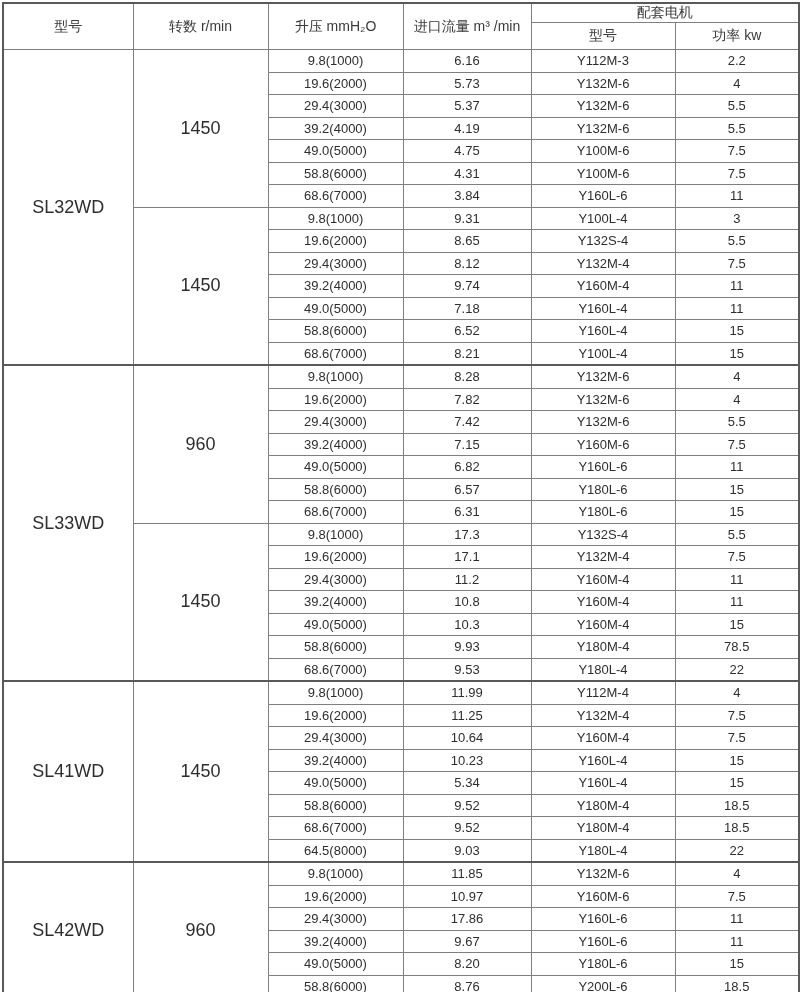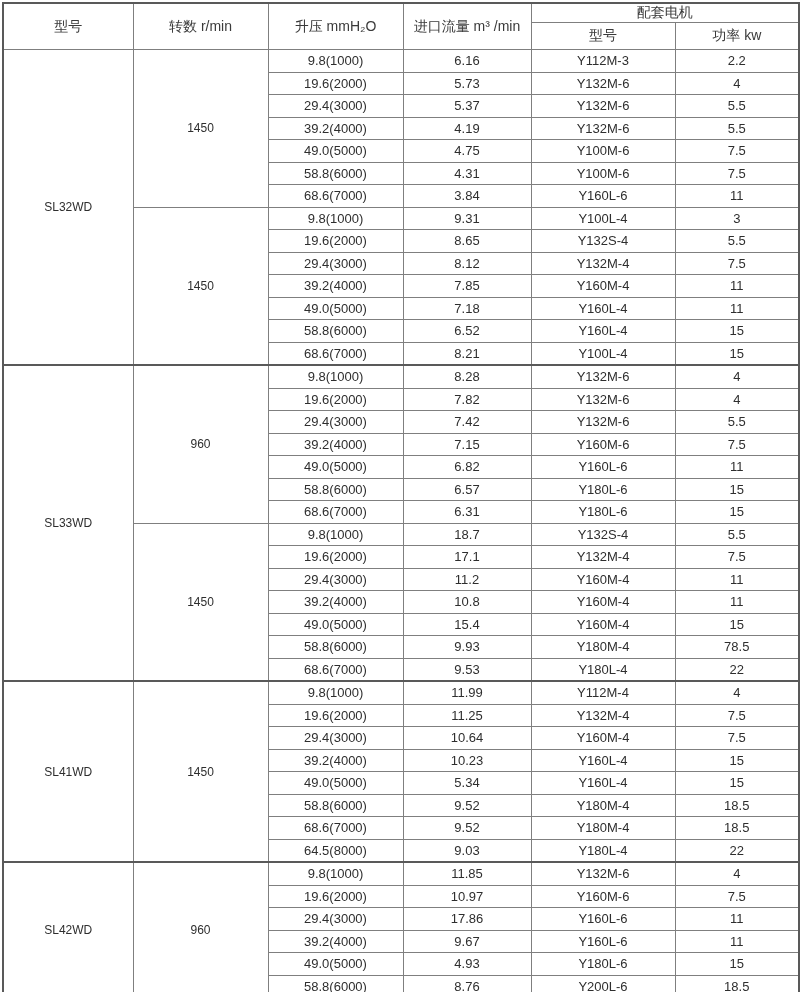--- a/index.html
+++ b/index.html
@@ -14,21 +14,21 @@
   table.spec th, table.spec td{
     border:1px solid #7f7f7f;
     text-align:center;vertical-align:middle;
     padding:0;font-weight:normal;
     overflow:hidden;white-space:nowrap;
   }
   thead th{font-size:14px;color:#3a3a3a;}
   thead tr.h1 th{height:18px;}
   thead tr.h2 th{height:26px;}
   tbody td{font-size:13px;height:21.5px;color:#2e2e2e;}
-  td.model-col, td.rpm-col{font-size:12px;}
+  td.model-col, td.rpm-col{font-size:18px;}
   tr.group-start td{border-top:2px solid #595959;}
   col.c1{width:130px;} col.c2{width:135px;} col.c3{width:135px;}
   col.c4{width:128px;} col.c5{width:144px;} col.c6{width:124px;}
 </style>
 </head>
 <body>
 
 <div class="page">
   <table class="spec">
     <colgroup>
@@ -111,21 +111,21 @@
           <td>5.5</td>
         </tr>
         <tr>
           <td>29.4(3000)</td>
           <td>8.12</td>
           <td>Y132M-4</td>
           <td>7.5</td>
         </tr>
         <tr>
           <td>39.2(4000)</td>
-          <td>7.85</td>
+          <td>9.74</td>
           <td>Y160M-4</td>
           <td>11</td>
         </tr>
         <tr>
           <td>49.0(5000)</td>
           <td>7.18</td>
           <td>Y160L-4</td>
           <td>11</td>
         </tr>
         <tr>
@@ -180,21 +180,21 @@
         </tr>
         <tr>
           <td>68.6(7000)</td>
           <td>6.31</td>
           <td>Y180L-6</td>
           <td>15</td>
         </tr>
         <tr>
           <td rowspan="7" class="rpm-col">1450</td>
           <td>9.8(1000)</td>
-          <td>18.7</td>
+          <td>17.3</td>
           <td>Y132S-4</td>
           <td>5.5</td>
         </tr>
         <tr>
           <td>19.6(2000)</td>
           <td>17.1</td>
           <td>Y132M-4</td>
           <td>7.5</td>
         </tr>
         <tr>
@@ -204,21 +204,21 @@
           <td>11</td>
         </tr>
         <tr>
           <td>39.2(4000)</td>
           <td>10.8</td>
           <td>Y160M-4</td>
           <td>11</td>
         </tr>
         <tr>
           <td>49.0(5000)</td>
-          <td>15.4</td>
+          <td>10.3</td>
           <td>Y160M-4</td>
           <td>15</td>
         </tr>
         <tr>
           <td>58.8(6000)</td>
           <td>9.93</td>
           <td>Y180M-4</td>
           <td>78.5</td>
         </tr>
         <tr>
@@ -298,21 +298,21 @@
           <td>11</td>
         </tr>
         <tr>
           <td>39.2(4000)</td>
           <td>9.67</td>
           <td>Y160L-6</td>
           <td>11</td>
         </tr>
         <tr>
           <td>49.0(5000)</td>
-          <td>4.93</td>
+          <td>8.20</td>
           <td>Y180L-6</td>
           <td>15</td>
         </tr>
         <tr>
           <td>58.8(6000)</td>
           <td>8.76</td>
           <td>Y200L-6</td>
           <td>18.5</td>
         </tr>
       </tbody>

